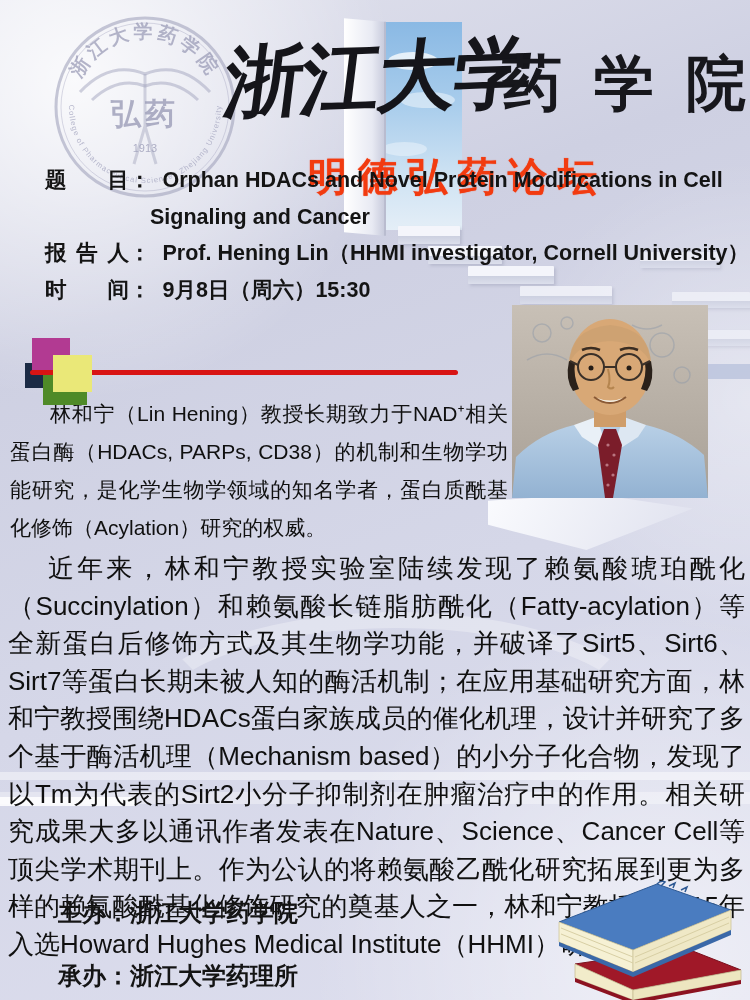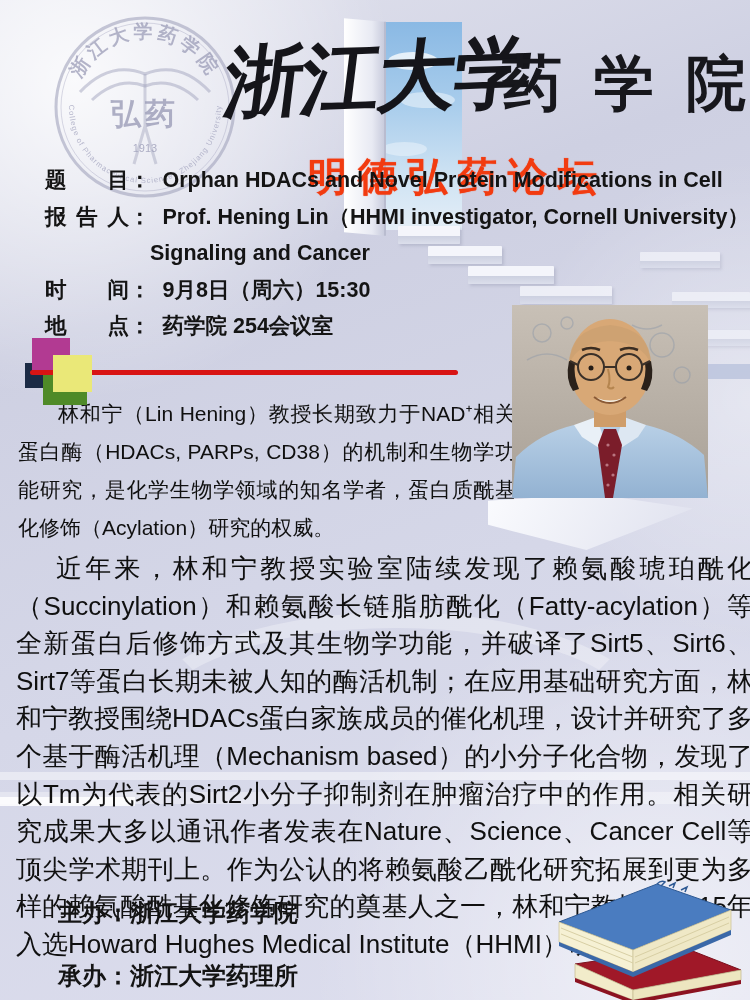--- a/index.html
+++ b/index.html
@@ -44,21 +44,21 @@
   .info-line{line-height:36.5px; white-space:nowrap;}
   .info-label{display:inline-block; width:84px; text-align:justify; text-align-last:justify; vertical-align:top;}
   .info-colon{display:inline-block; margin-right:12px;}
   .cont-line{padding-left:105px;}
   
   .sq{position:absolute;}
   .red-line{left:30px; top:370px; width:428px; height:5px; background:#d81414; border-radius:3px; z-index:4;}
   
   .photo{left:512px; top:305px; z-index:2;}
   
-  .para{ text-align:justify; color:#101010;margin-left:8px;}
+  .para{ text-align:justify; color:#101010;}
   .para1{left:10px; top:395px; width:498px; font-size:21px; line-height:38px; text-indent:40px;}
   .para2{left:8px; top:550px; width:737px; font-size:26px; line-height:37.6px; text-indent:40px;}
   
   .footer-line{left:58px; font-size:24px; font-weight:bold; white-space:nowrap;}
   .footer1{top:897px;} .footer2{top:960px;}
   .books{left:545px; top:878px;}
 </style>
 </head>
 <body>
 
@@ -108,31 +108,28 @@
   </svg>
 
   <div class="abs uni-callig">浙江大学</div>
   <div class="abs college-title">药学院</div>
   <div class="abs forum-title">明德弘药论坛</div>
 
   <div class="abs info-block">
     <div class="info-line">
       <span class="info-label">题目</span><span class="info-colon">：</span><span>Orphan HDACs and Novel Protein Modifications in Cell</span>
     </div>
+    <div class="info-line cont-line">
+      <span>Signaling and Cancer</span>
+    </div>
     <div class="info-line">
       <span class="info-label">报告人</span><span class="info-colon">：</span><span>Prof. Hening Lin（HHMI investigator, Cornell University）</span>
     </div>
-    <div class="info-line cont-line">
-      <span>Signaling and Cancer</span>
-    </div>
     <div class="info-line">
       <span class="info-label">时间</span><span class="info-colon">：</span><span>9月8日（周六）15:30</span>
-    </div>
-    <div class="info-line">
-      <span class="info-label">地点</span><span class="info-colon">：</span><span>药学院 254会议室</span>
     </div>
   </div>
 
   <div class="sq" style="left:25px; top:363px; width:20px; height:25px; background:#1b2b45; z-index:1;"></div>
   <div class="sq" style="left:32px; top:338px; width:38px; height:34px; background:#b23a92; z-index:2;"></div>
   <div class="sq" style="left:43px; top:373px; width:44px; height:32px; background:#4f8a28; z-index:3;"></div>
   <div class="abs red-line"></div>
   <div class="sq" style="left:53px; top:355px; width:39px; height:37px; background:#eae878; z-index:5;"></div>
 
   <svg class="abs photo" width="196" height="193" viewBox="0 0 196 193">

